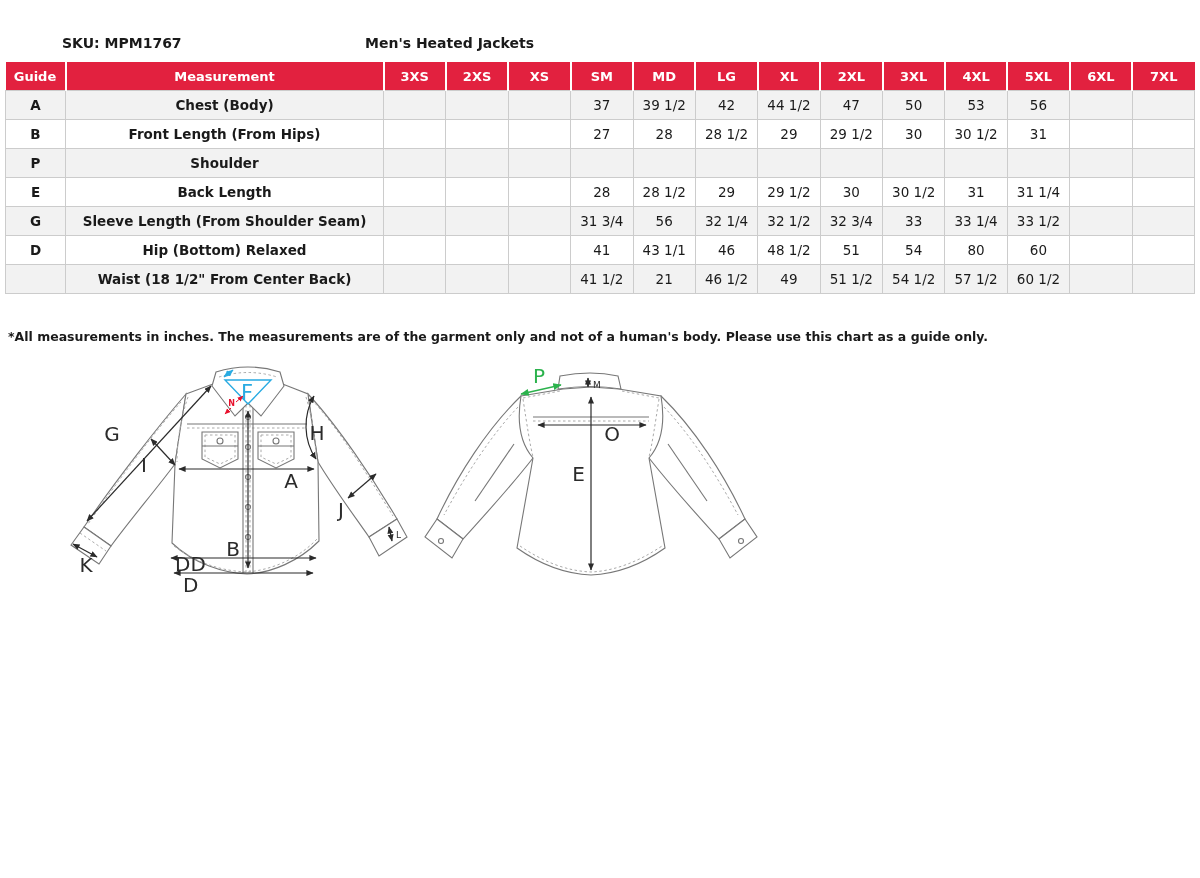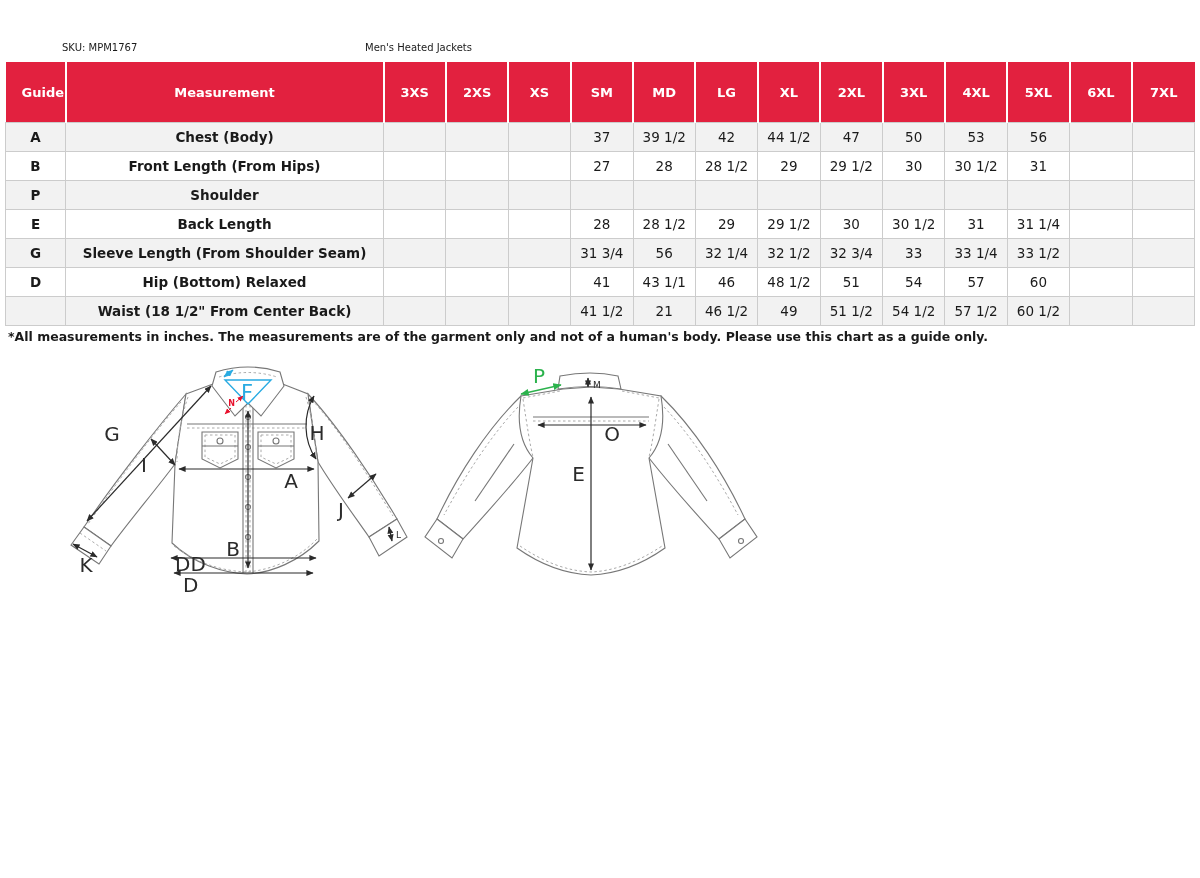--- a/index.html
+++ b/index.html
@@ -1,23 +1,23 @@
 <!DOCTYPE html>
 <html><head>
 <meta charset="utf-8">
 <style>
   html,body{margin:0;padding:0;background:#fff;}
   .page{position:relative;width:1200px;height:878px;background:#fff;overflow:hidden;
         font-family:"DejaVu Sans","Liberation Sans",sans-serif;color:#1a1a1a;}
-  .titlebar{position:absolute;top:42px;left:0;width:100%;height:18px;font-size:10px;font-weight:normal;}
+  .titlebar{position:absolute;top:35px;left:0;width:100%;height:18px;font-size:14px;font-weight:bold;}
   .sku{position:absolute;left:62px;top:0;}
   .ptitle{position:absolute;left:337px;top:0;margin-left:28px;}
   table.sizechart{position:absolute;left:5px;top:62px;width:1190px;border-collapse:collapse;table-layout:fixed;}
   table.sizechart th{background:#E2213F;color:#fff;font-size:13px;font-weight:bold;height:28px;
-        border-left:2px solid #fff;text-align:center;padding:16px;}
+        border-left:2px solid #fff;text-align:center;padding:0;}
   table.sizechart th:first-child{border-left:none;}
   table.sizechart td{height:28px;border:1px solid #ccc;text-align:center;font-size:13.5px;padding:0 2px;
         white-space:nowrap;overflow:hidden;}
   table.sizechart tbody tr:nth-child(odd) td{background:#F2F2F2;}
   table.sizechart td.guide, table.sizechart td.meas{font-weight:bold;}
   .footnote{position:absolute;left:8px;top:329px;font-size:12.5px;font-weight:bold;}
   svg.diagrams{position:absolute;left:40px;top:360px;width:770px;height:290px;}
   .ol{fill:none;stroke:#777;stroke-width:1.1;}
   .fillol{fill:#fff;stroke:#777;stroke-width:1.1;}
   .st{fill:none;stroke:#aaa;stroke-width:1;stroke-dasharray:2.5,2.5;}
@@ -169,21 +169,21 @@
           <td class="meas">Hip (Bottom) Relaxed</td>
           <td class="val"></td>
           <td class="val"></td>
           <td class="val"></td>
           <td class="val">41</td>
           <td class="val">43 1/1</td>
           <td class="val">46</td>
           <td class="val">48 1/2</td>
           <td class="val">51</td>
           <td class="val">54</td>
-          <td class="val">57</td>
+          <td class="val">80</td>
           <td class="val">60</td>
           <td class="val"></td>
           <td class="val"></td>
         </tr>
         <tr>
           <td class="guide"></td>
           <td class="meas">Waist (18 1/2" From Center Back)</td>
           <td class="val"></td>
           <td class="val"></td>
           <td class="val"></td>

